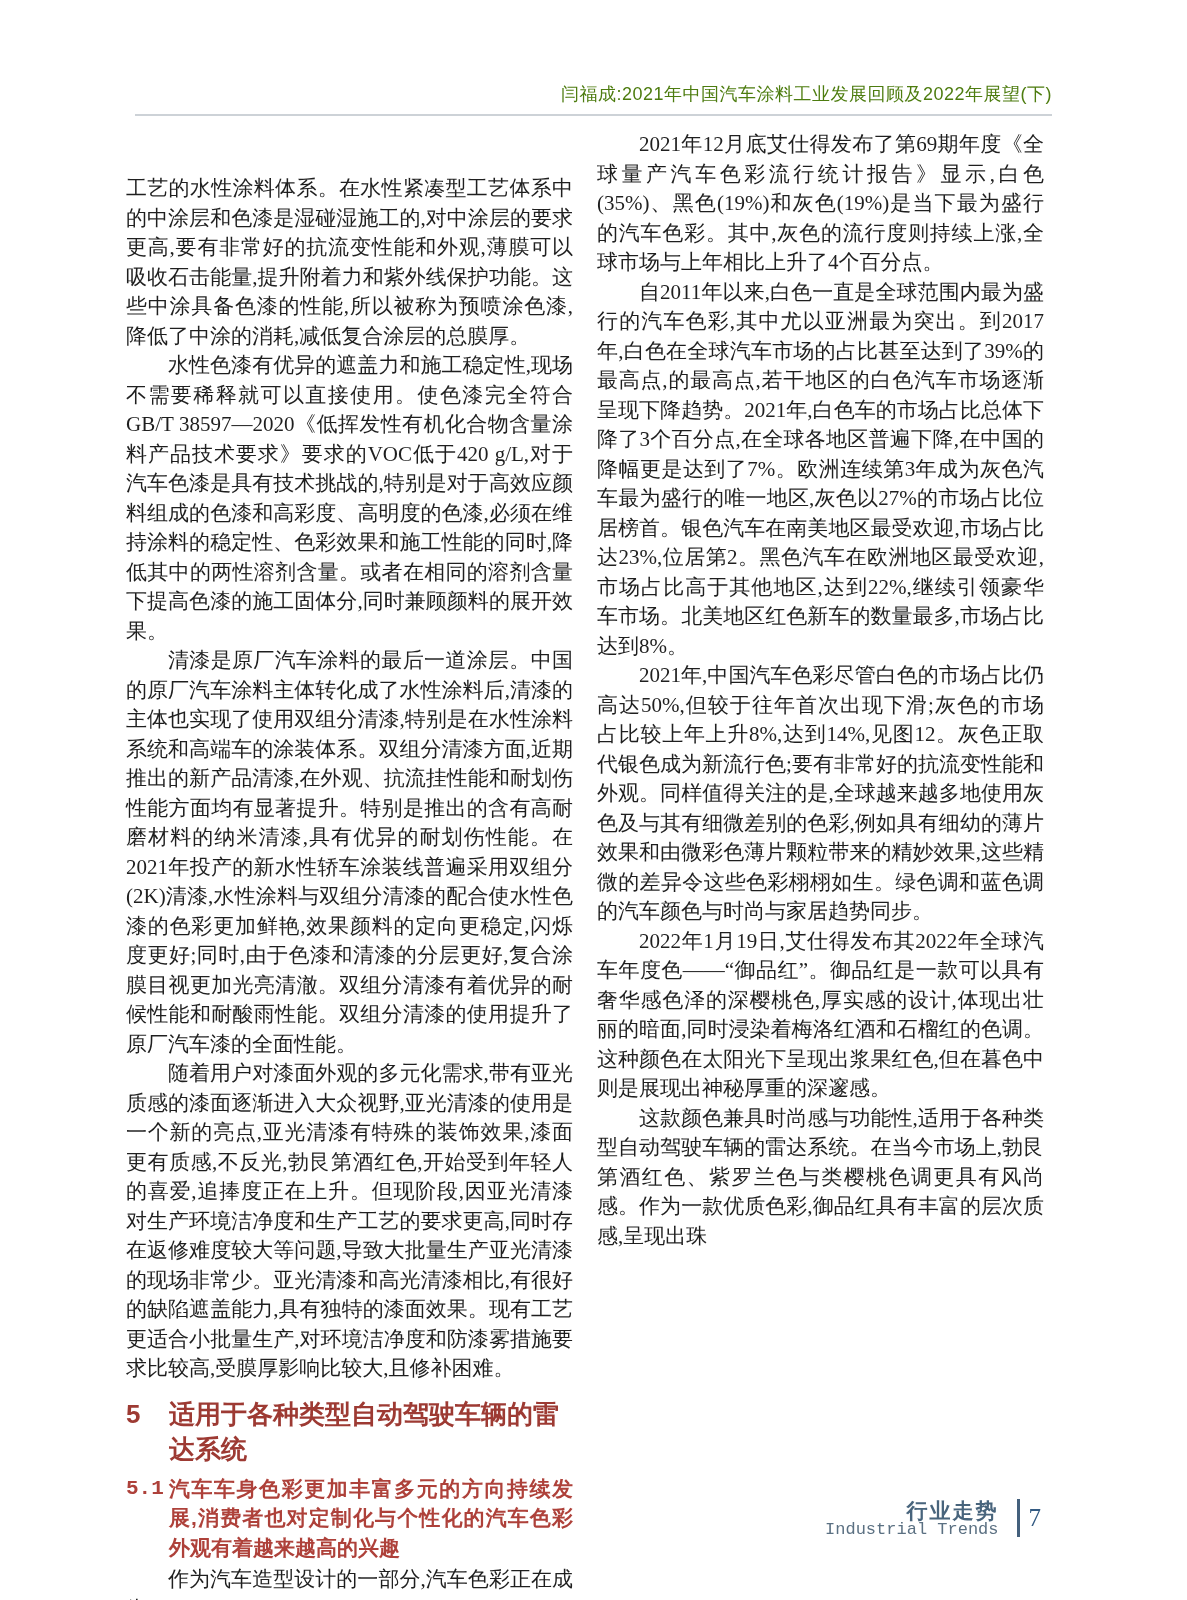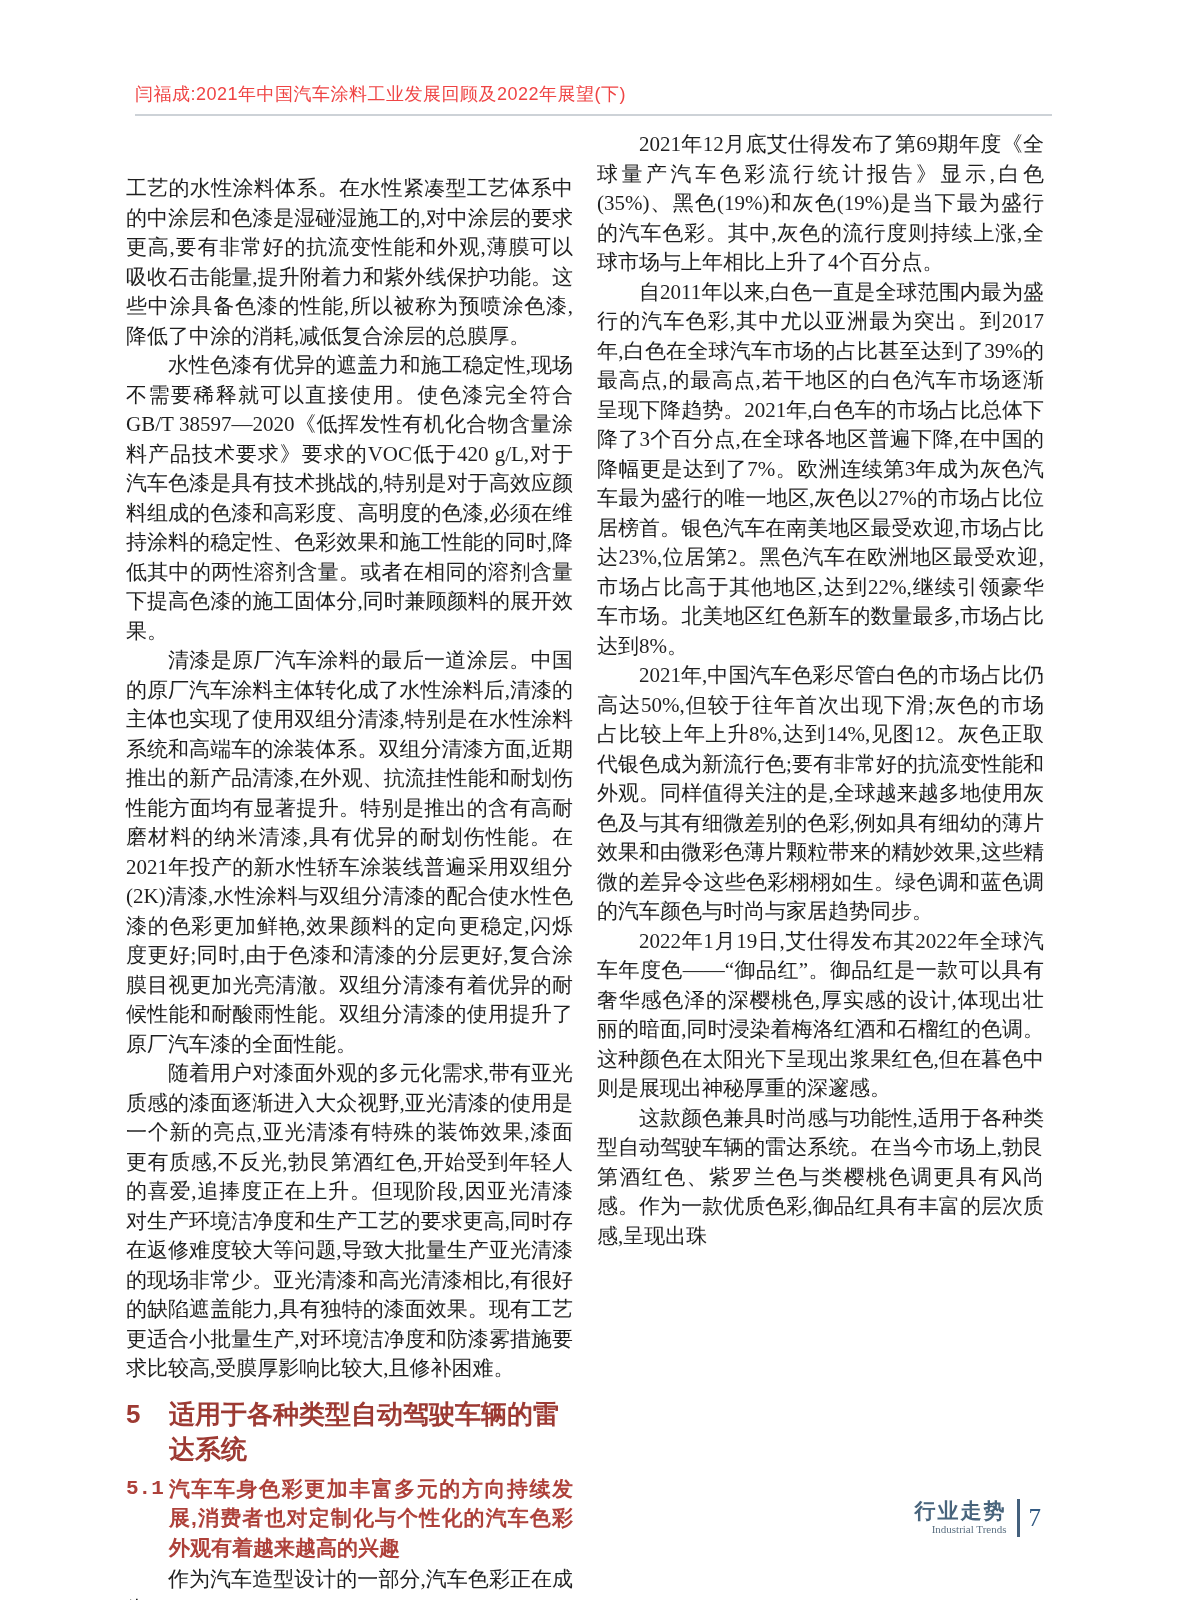--- a/index.html
+++ b/index.html
@@ -15,25 +15,25 @@
     overflow: hidden;
     font-family: "Liberation Serif", "DejaVu Serif", serif;
     color: #1f1f1f;
   }
   
   .running-head {
     position: absolute;
     top: 82px;
     left: 135px;
     width: 917px;
-    text-align: left;
+    text-align: right;
     font-family: "Liberation Sans", "DejaVu Sans", sans-serif;
     font-size: 18px;
     letter-spacing: 0.5px;
-    color: #ef4444;
+    color: #4d7c0f;
     white-space: nowrap;
   }
   .head-rule {
     position: absolute;
     top: 114px;
     left: 135px;
     width: 917px;
     height: 2px;
     background: #cdd2d7;
   }
@@ -88,33 +88,33 @@
   
   .footer {
     position: absolute;
     top: 1499px;
     right: 146px;
     display: flex;
     align-items: center;
   }
   .footer-labels {
     text-align: right;
-    padding-right: 10px;
+    padding-right: 18px;
   }
   .footer-cn {
     font-family: "Liberation Sans", "DejaVu Sans", sans-serif;
     font-weight: bold;
     font-size: 21px;
     line-height: 22px;
     letter-spacing: 2px;
     color: #48647c;
   }
   .footer-en {
-    font-family: Liberation Serif, serif;
-    font-size: 11px;
+    font-family: Liberation Mono, monospace;
+    font-size: 17px;
     line-height: 15px;
     color: #5b7082;
   }
   .footer-bar {
     width: 3px;
     height: 38px;
     background: #44607c;
   }
   .footer-page {
     font-family: "Liberation Serif", "DejaVu Serif", serif;

